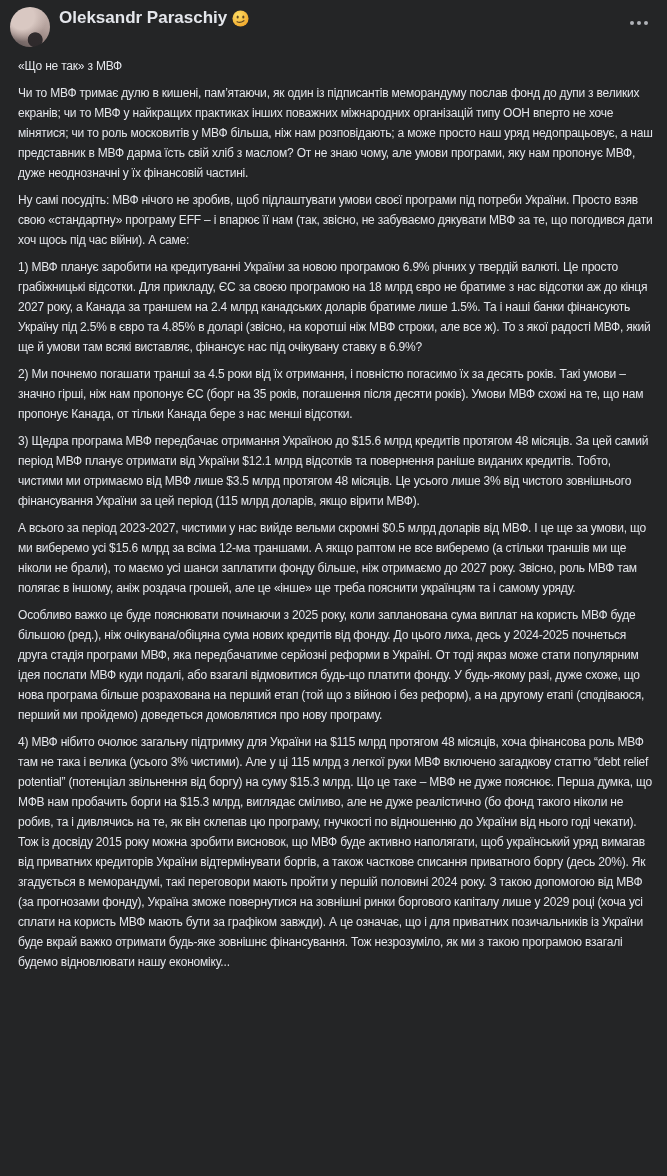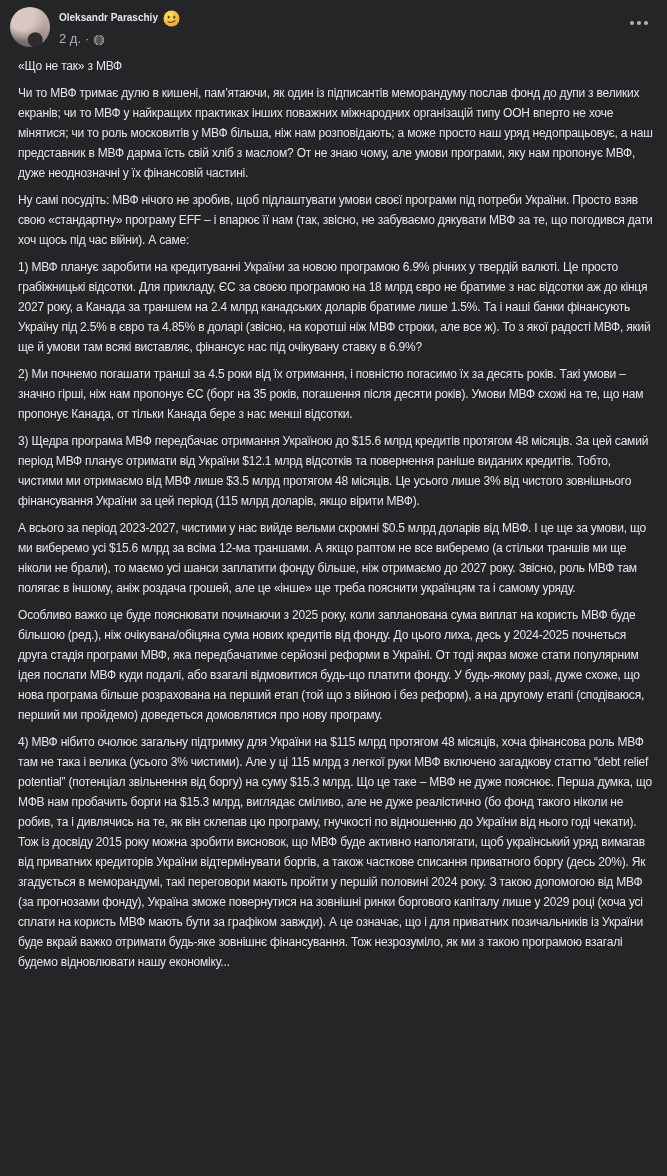--- a/index.html
+++ b/index.html
@@ -26,21 +26,21 @@
     width:40px;height:40px;border-radius:50%;
     flex:0 0 40px;
     background:
       radial-gradient(circle at 63% 82%, rgba(42,38,40,.95) 0 17%, rgba(42,38,40,0) 19%),
       radial-gradient(circle at 30% 25%, #d9c8c2 0 30%, rgba(0,0,0,0) 60%),
       linear-gradient(205deg,#cbb9b4 0%,#b3a09b 40%,#8d7b77 70%,#5a5253 100%);
     cursor:pointer;
   }
   .header-text{margin-left:9px;padding-top:1px;min-width:0;}
   .name-line{
-    font-size:10px;line-height:20px;
+    font-size:17px;line-height:20px;
     display:flex;align-items:center;gap:5px;white-space:nowrap;
   }
   .author{font-weight:bold;color:var(--text-primary);cursor:pointer;}
   .feeling{color:var(--text-primary);font-weight:normal;}
   .emoji{width:17px;height:17px;display:inline-block;flex:0 0 17px;}
   .meta-line{
     font-size:13px;line-height:17px;color:var(--text-secondary);
     display:flex;align-items:center;gap:4px;margin-top:2px;
   }
   .globe{width:12px;height:12px;display:inline-block;opacity:.9;}
@@ -80,30 +80,20 @@
               <stop offset="100%" stop-color="#f0a428"></stop>
             </radialGradient>
           </defs>
           <circle cx="9" cy="9" r="8.5" fill="url(#eg)"></circle>
           <ellipse cx="6" cy="7.4" rx="1.15" ry="1.6" fill="#5d4522"></ellipse>
           <ellipse cx="12" cy="7.4" rx="1.15" ry="1.6" fill="#5d4522"></ellipse>
           <path d="M5.4 12.4 Q8.8 14.2 12.6 11.3" stroke="#5d4522" stroke-width="1.3" fill="none" stroke-linecap="round"></path>
         </svg>
       </span>
     </div>
-    <div class="meta-line">
-      <span>2 д.</span>
-      <span>·</span>
-      <span class="globe">
-        <svg viewBox="0 0 16 16" width="12" height="12">
-          <circle cx="8" cy="8" r="7" fill="#b0b3b8"></circle>
-          <path d="M1.5 8 h13 M8 1 v14 M8 1 C4.5 4 4.5 12 8 15 M8 1 C11.5 4 11.5 12 8 15 M2.5 4.2 C5 6 11 6 13.5 4.2 M2.5 11.8 C5 10 11 10 13.5 11.8" stroke="#242526" stroke-width="1" fill="none"></path>
-        </svg>
-      </span>
-    </div>
   </div>
   <div class="options-btn">
     <i></i>
       <i></i>
       <i></i>
   </div>
 </div>
 
 <div class="post-body">
   <p>«Що не так» з МВФ</p>

